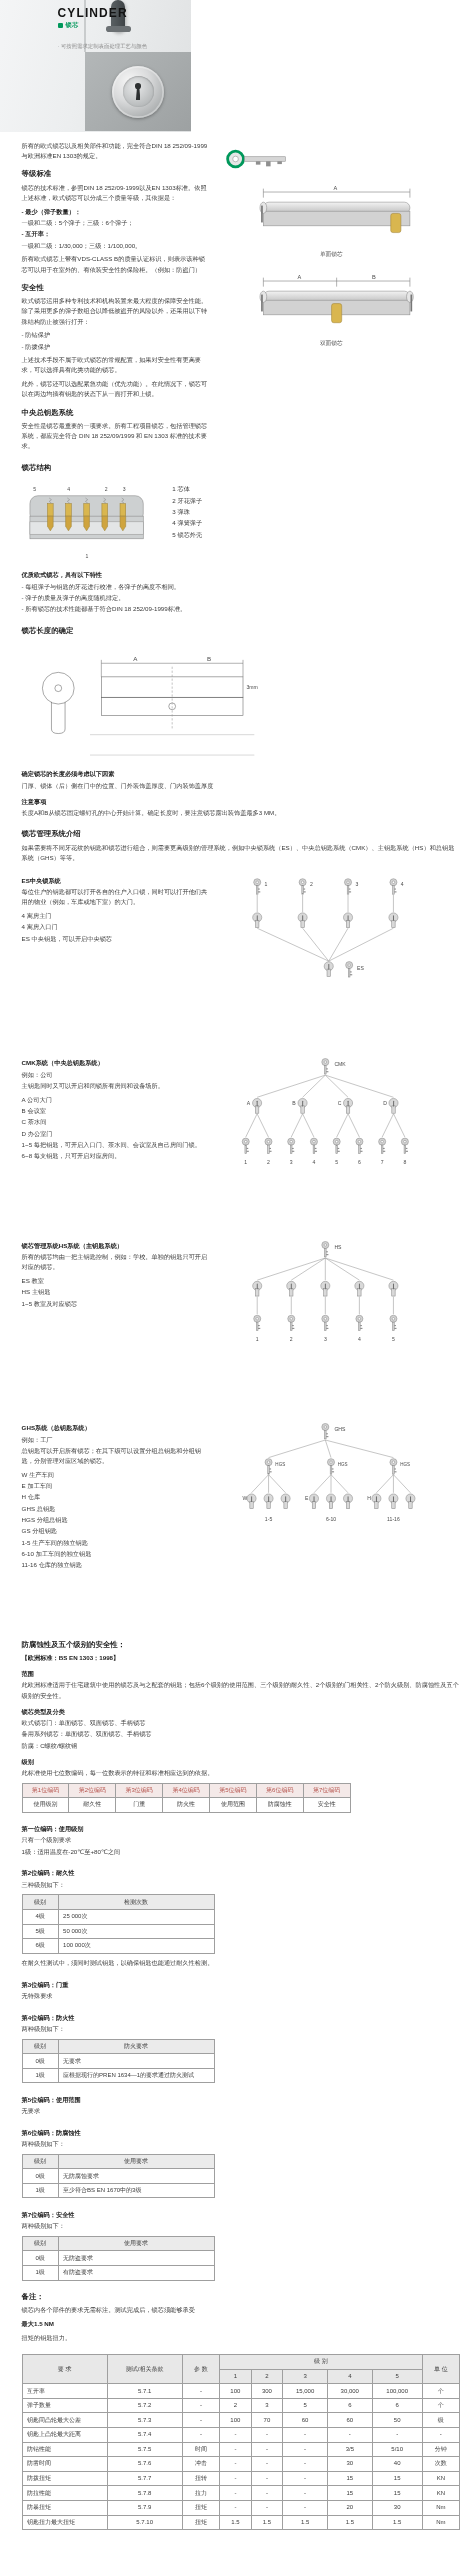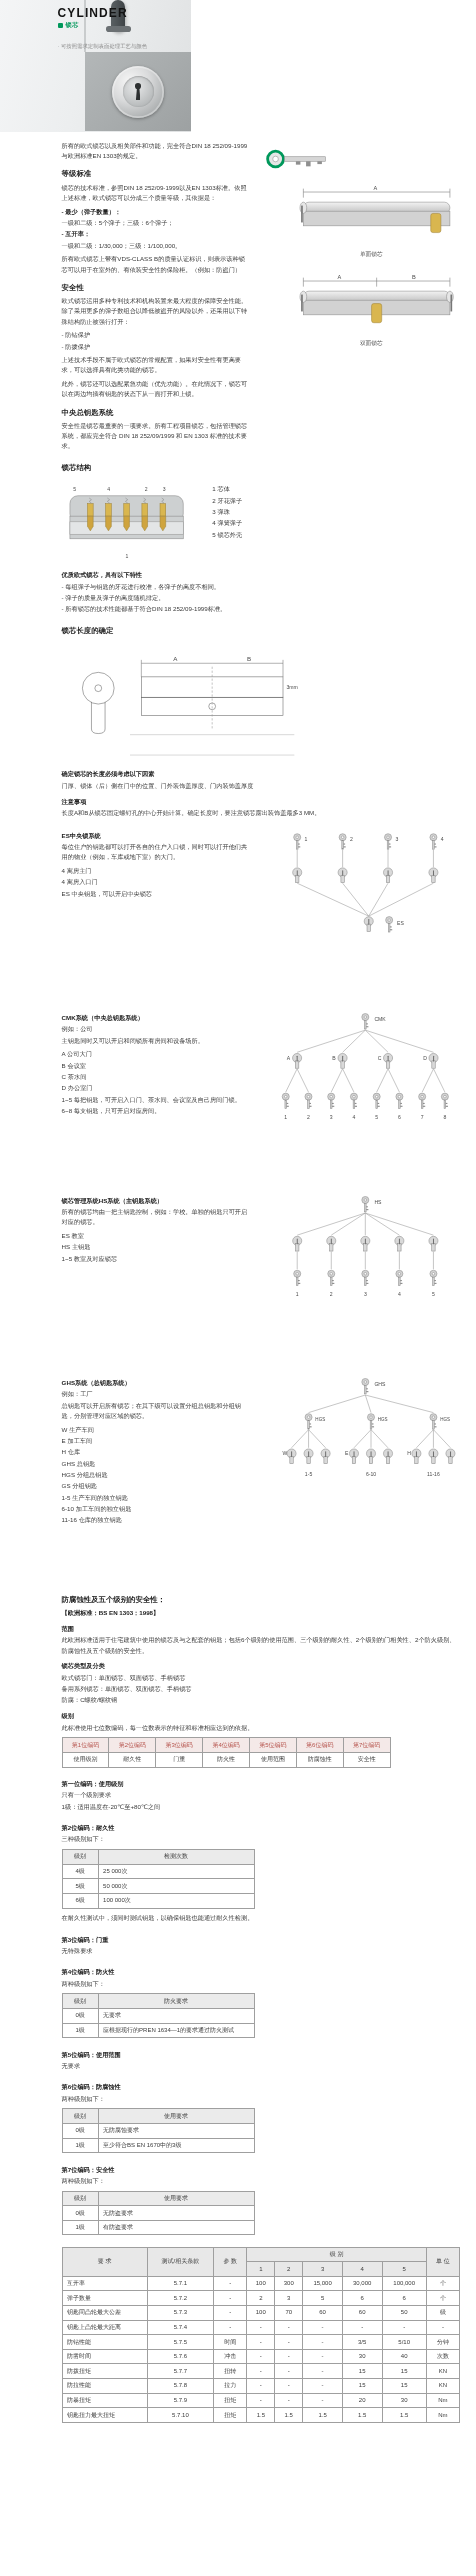--- a/index.html
+++ b/index.html
@@ -23,21 +23,21 @@
   .keyhole-top{position:absolute;left:50%;top:6.8px;width:5.7px;height:5.7px;margin-left:-2.8px;border-radius:50%;background:#2e3132;}
   .keyhole-slot{position:absolute;left:50%;top:10.8px;width:4.5px;height:13px;margin-left:-2.3px;background:#2e3132;
     clip-path:polygon(25% 0,75% 0,100% 100%,0 100%);}
   .hero-text{position:absolute;left:21.6px;top:5.7px;margin-left:36px;}
   .hero-title{font-size:12px;font-weight:bold;letter-spacing:1.1px;color:#141414;}
   .hero-sub{display:flex;align-items:center;gap:2.8px;margin-top:1.7px;}
   .brand-mark{width:5.1px;height:5.1px;background:#00985b;border-radius:1.1px;display:inline-block;}
   .hero-sub-text{font-size:6.2px;color:#00985b;font-weight:bold;letter-spacing:0.6px;}
   .hero-tagline{margin-top:12.5px;font-size:5.4px;color:#8b8b8b;}
   
-  main{padding:9px 17px 17px 21.6px;margin-left:40px;}
+  main{padding:9px 17px 17px 21.6px;}
   .row{display:flex;gap:14.7px;}
   .col-l{width:187px;flex:0 0 187px;}
   .col-r{flex:1;min-width:0;}
   h2{font-size:7.4px;font-weight:bold;color:#1f1f1f;margin:8px 0 3.4px;}
   p,.li{font-size:6.2px;line-height:1.65;color:#3b3b3b;margin:0 0 3.4px;}
   .li{margin:0 0 1.1px;}
   .p-bold{font-weight:bold;color:#222;}
   .sec{margin-bottom:11.3px;}
   .sys-row{margin:12.5px 0;min-height:170px;}
   .sys-row.tall{min-height:204px;}
@@ -245,20 +245,24 @@
         <text x="396" y="80" font-size="9">3mm</text>
         <line x1="120" y1="160" x2="410" y2="160" stroke="#bbb"></line>
         <line x1="120" y1="196" x2="410" y2="196" stroke="#bbb"></line>
       </svg>
       <div class="p-bold li">确定锁芯的长度必须考虑以下因素</div>
       <div class="li">门厚、锁体（后）侧在门中的位置、门外装饰盖厚度、门内装饰盖厚度</div>
       <div class="p-bold li" style="margin-top:5.7px">注意事项</div>
       <p>长度A和B从锁芯固定螺钉孔的中心开始计算。确定长度时，要注意锁芯露出装饰盖最多3 MM。</p>
     </section>
 
+    <section>
+      <h2>锁芯管理系统介绍</h2>
+      <p>如果需要将不同牙花纹的钥匙和锁芯进行组合，则需要更高级别的管理系统，例如中央锁系统（ES）、中央总钥匙系统（CMK）、主钥匙系统（HS）和总钥匙系统（GHS）等等。</p>
+    </section>
 
     <div class="row sys-row">
       <div class="col-l">
         <div class="p-bold li">ES中央锁系统</div>
         <p>每位住户的钥匙都可以打开各自的住户入口锁，同时可以打开他们共用的物业（例如，车库或地下室）的大门。</p>
         <div>
             <div class="li">4 寓房主门</div>
             <div class="li">4 寓房入口门</div>
             <div class="li">ES 中央钥匙，可以开启中央锁芯</div>
           </div>
@@ -597,20 +601,26 @@
               <td>无防盗要求</td>
             </tr>
             <tr>
               <td>1级</td>
               <td>有防盗要求</td>
             </tr>
           </tbody>
       </table>
     </section>
 
+    <section class="sec">
+      <h2>备注：</h2>
+      <p>锁芯内各个部件的要求无需标注。测试完成后，锁芯须能够承受</p>
+      <p class="p-bold">最大1.5 NM</p>
+      <p>扭矩的钥匙扭力。</p>
+    </section>
 
     <table class="big-table">
       <thead>
         <tr>
           <th rowspan="2">要 求</th>
           <th rowspan="2">测试/相关条款</th>
           <th rowspan="2">参 数</th>
           <th colspan="5">级 别</th>
           <th rowspan="2">单 位</th>
         </tr>

